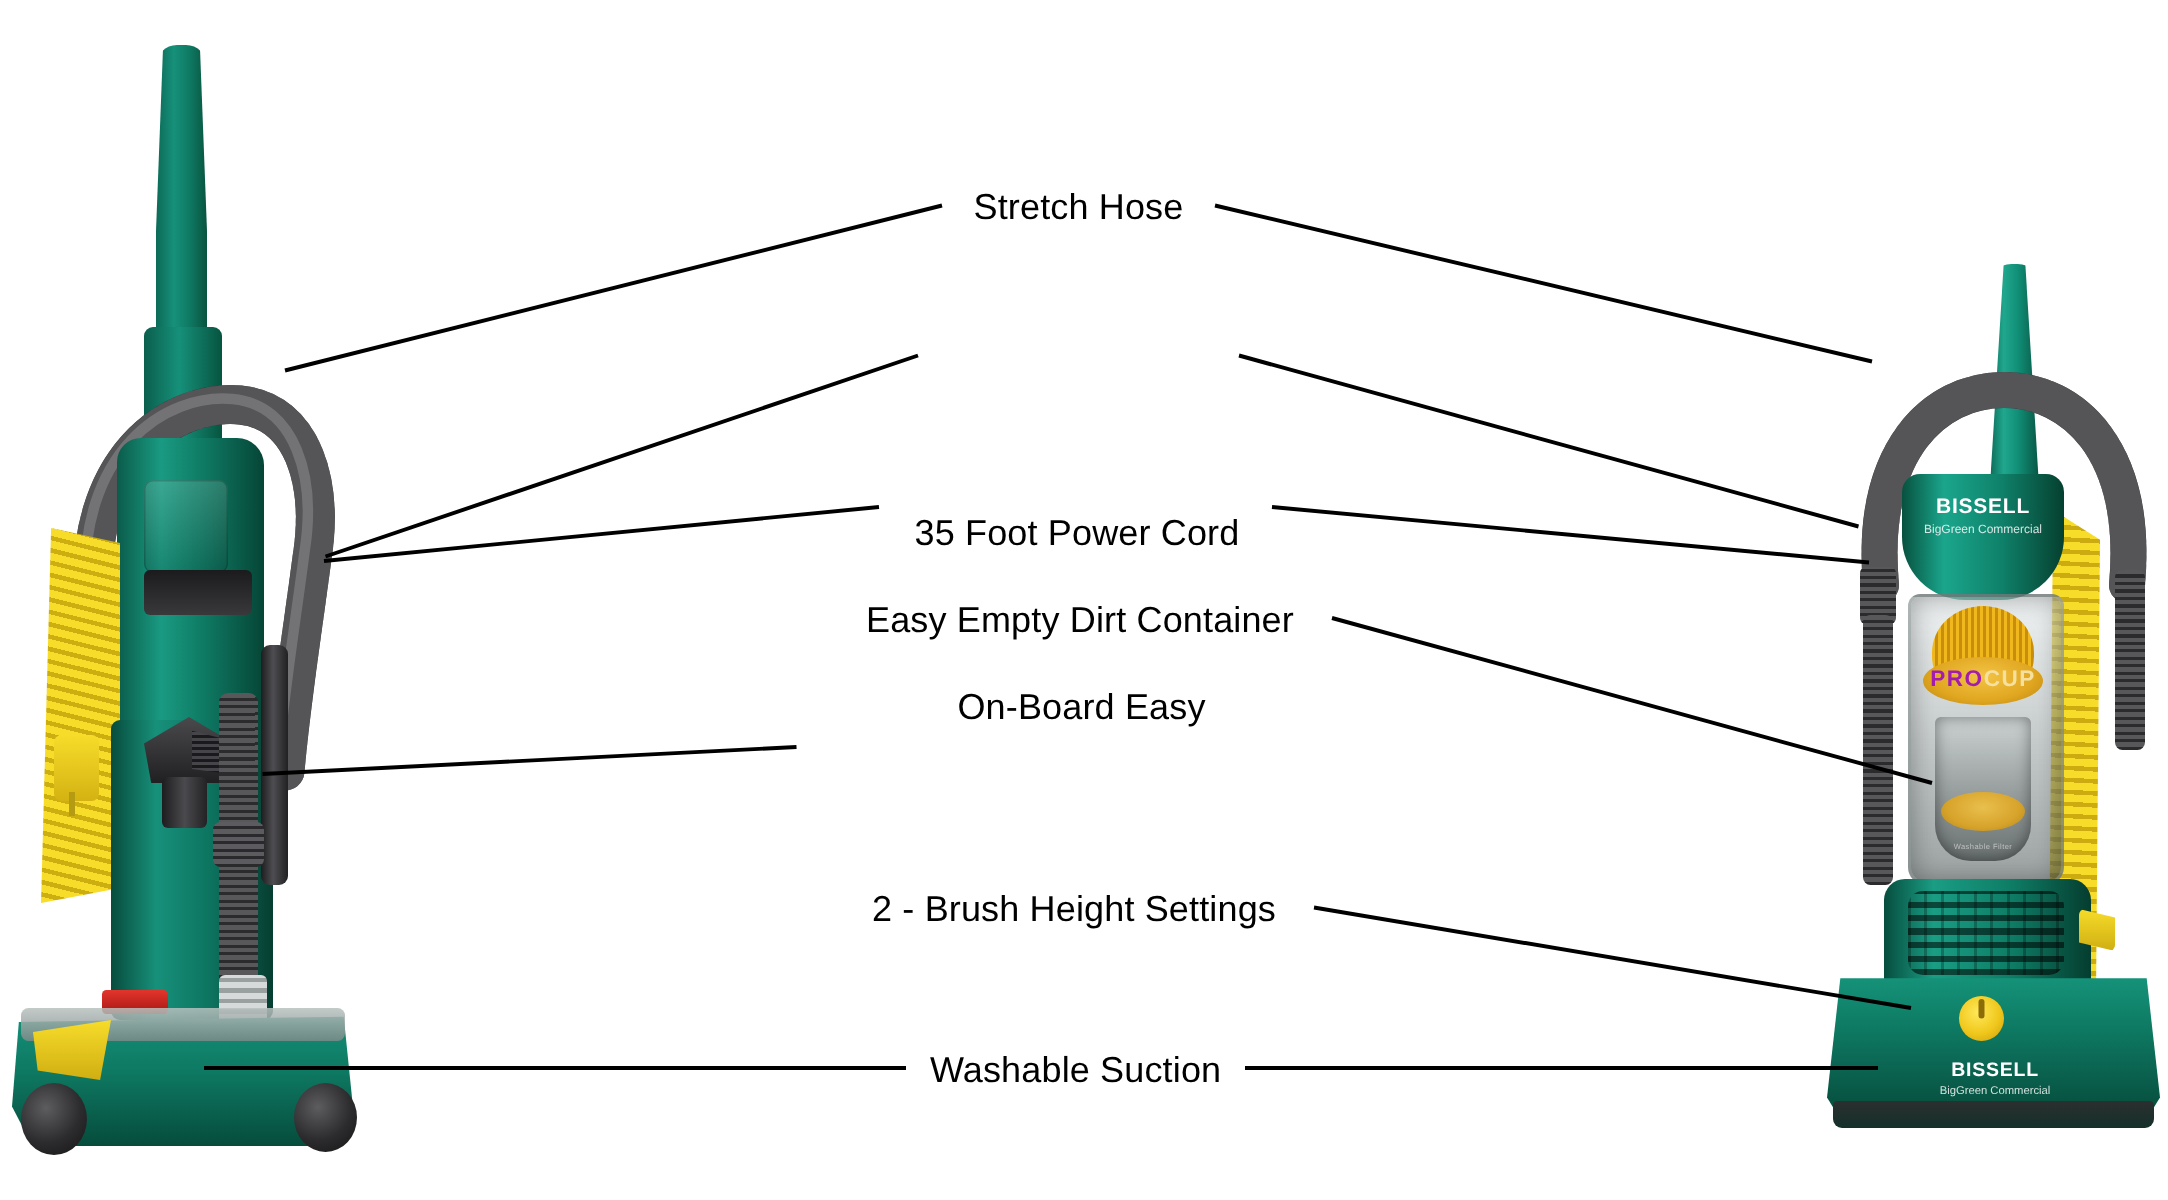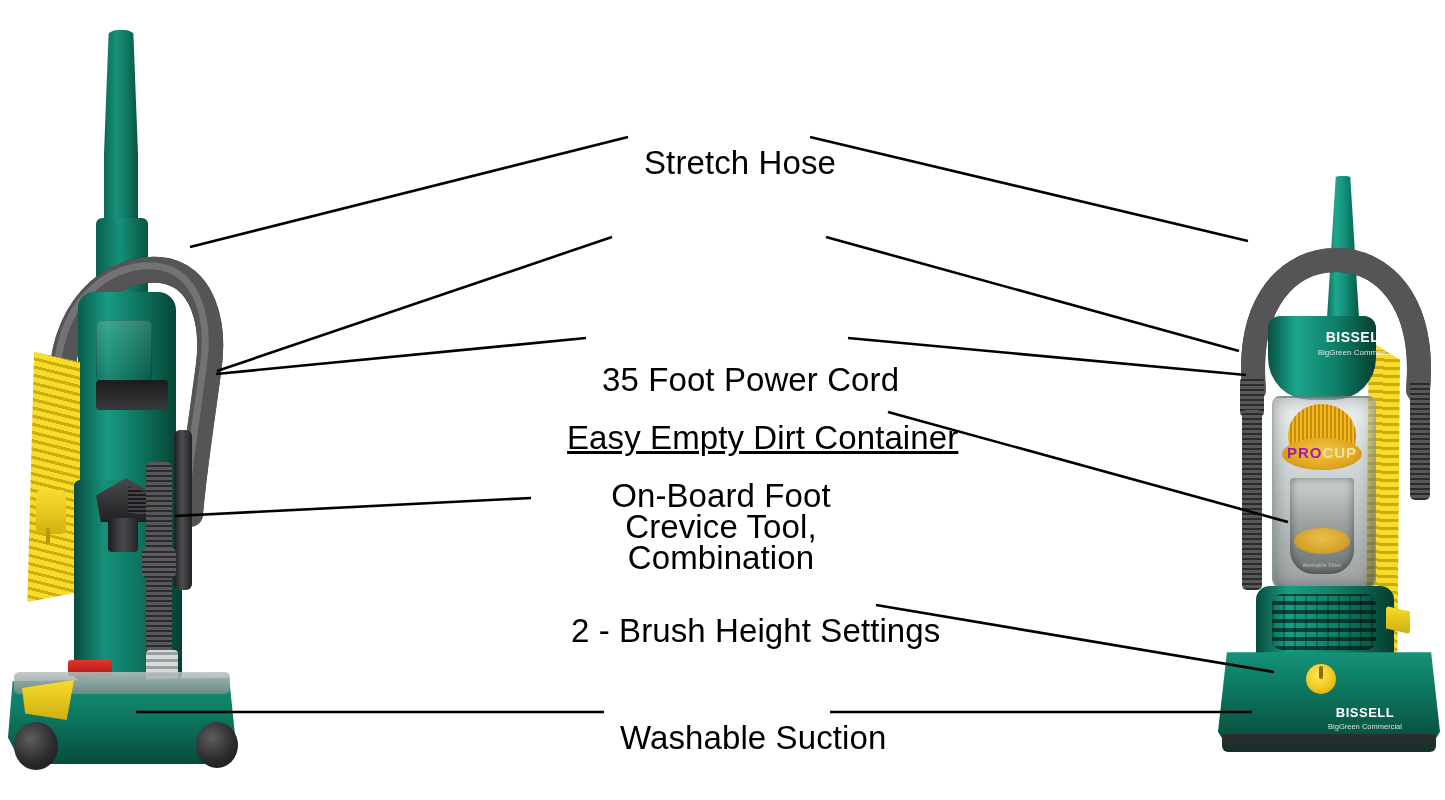--- a/index.html
+++ b/index.html
@@ -4,26 +4,25 @@
 <style>
   html,body{margin:0;padding:0;background:#ffffff;}
   body{width:1445px;height:800px;font-family:"Liberation Sans",sans-serif;overflow:hidden;}
   #stage{position:relative;width:1445px;height:800px;background:#fff;}
 
   
   .label{
     position:absolute;
     color:#000;
     font-family:"Liberation Sans",sans-serif;
-    font-size:33px;
+    font-size:24px;
     line-height:31px;
     white-space:nowrap;
     text-align:center;
     letter-spacing:0.1px;
-    margin-top:24px;
   }
   .label.multi{white-space:normal;}
 
   
   #leaders{position:absolute;left:0;top:0;width:1445px;height:800px;}
   #leaders line{stroke:#000;stroke-width:2.6;stroke-linecap:butt;}
 
   
   .vac{position:absolute;}
   .grn-d{background:#0a5f4d;}
@@ -75,21 +74,20 @@
     border-radius:50%;
   }
 
   
   .brand{
     position:absolute;
     text-align:center;
     color:#ffffff;
     font-family:"Liberation Sans",sans-serif;
     font-weight:bold;
-    margin-left:35px;
   }
   .brand .b1{display:block;letter-spacing:.5px;}
   .brand .b2{display:block;font-weight:normal;opacity:.82;}
 
   .wheel{
     position:absolute;
     background:radial-gradient(circle at 38% 35%,#5d5d60 0%,#2c2c2e 55%,#141415 100%);
     border-radius:50%;
   }
 
@@ -251,27 +249,26 @@
 
   <div class="label" style="left:644px;top:123px;width:150px;">
     <div>Stretch Hose</div>
   </div>
 
 
   <div class="label" style="left:602px;top:340px;width:232px;">
     <div>35 Foot Power Cord</div>
   </div>
 
-  <div class="label" style="left:567px;top:398px;width:306px;text-decoration:underline;">
+  <div class="label" style="left:567px;top:398px;width:306px;">
     <div>Easy Empty Dirt Container</div>
   </div>
 
   <div class="label multi" style="left:540px;top:456px;width:362px;">
-    <div>On-Board Foot</div>
-    <div>Crevice Tool, Combination</div>
+    <div>On-Board Easy</div>
   </div>
 
   <div class="label" style="left:571px;top:591px;width:290px;">
     <div>2 - Brush Height Settings</div>
   </div>
 
   <div class="label" style="left:620px;top:698px;width:194px;">
     <div>Washable Suction</div>
   </div>
 

